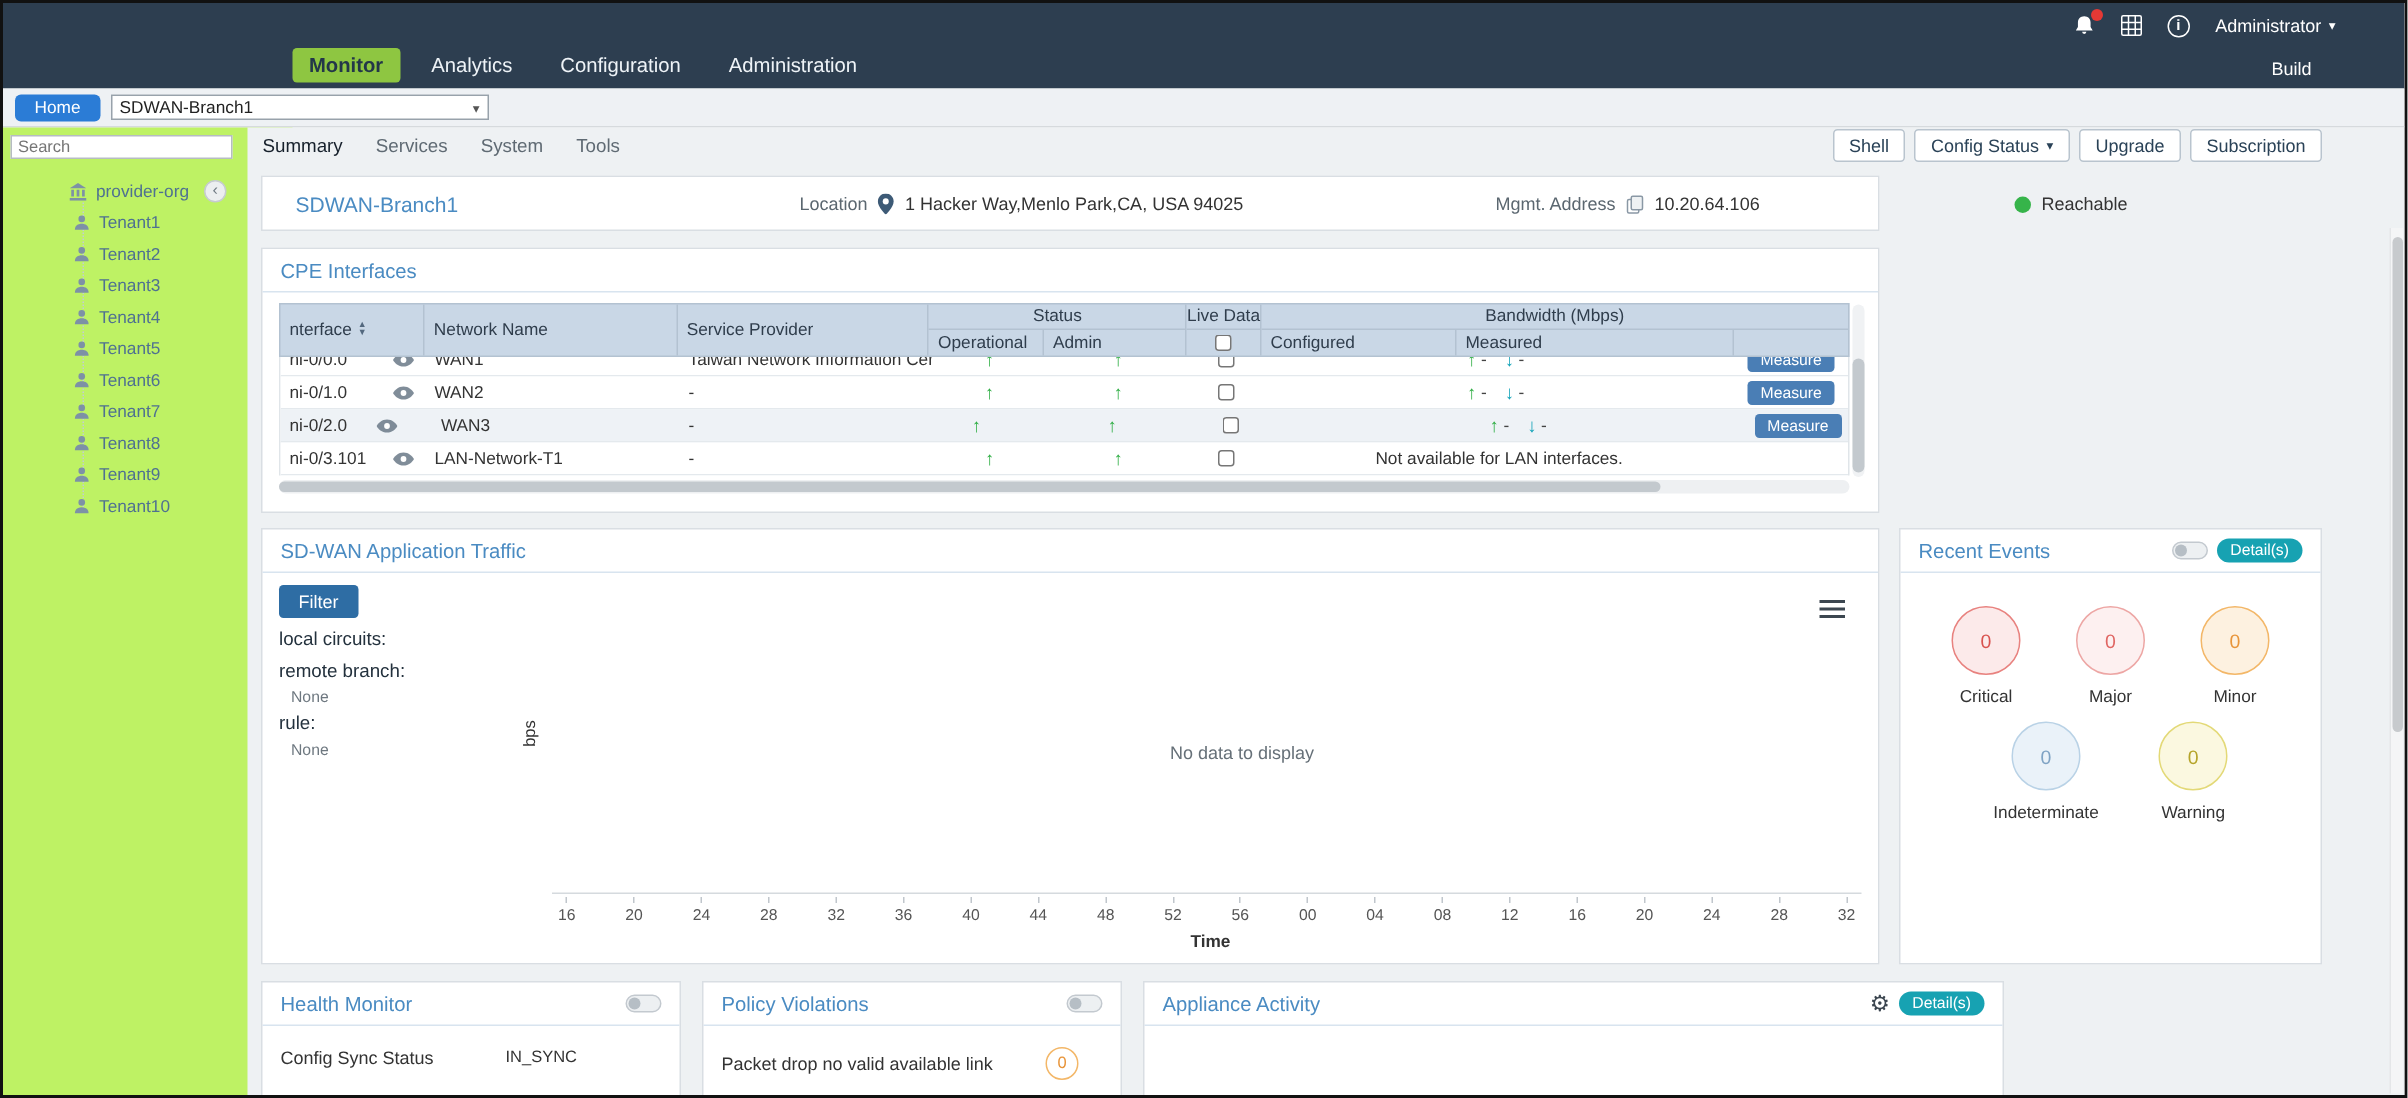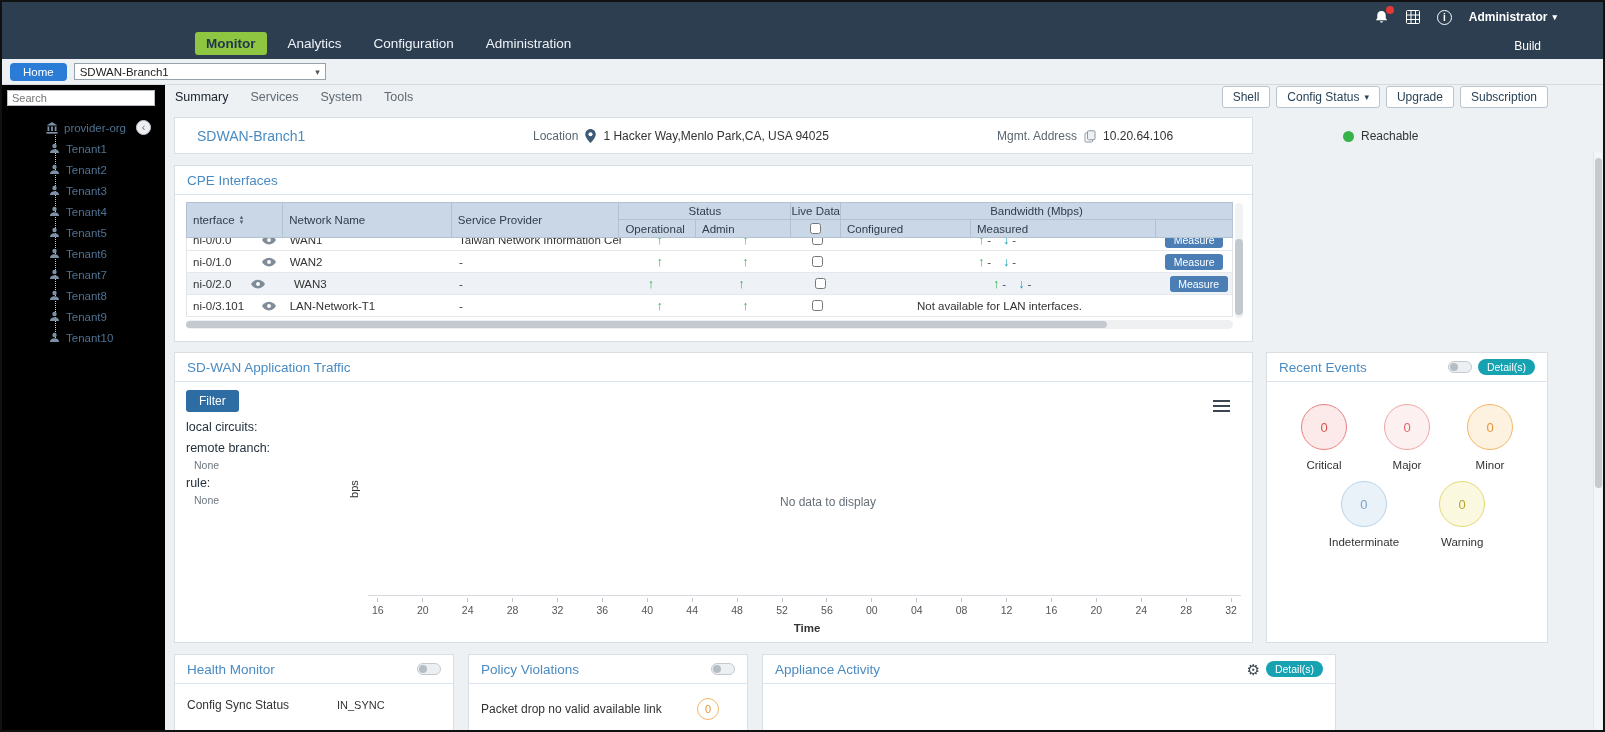--- a/index.html
+++ b/index.html
@@ -7,37 +7,37 @@
   .screen { position: relative; width: 1605px; height: 732px; border: 2px solid #111;
             background: #fff; overflow: hidden; font-family: "Liberation Sans", sans-serif; }
 
   
   .topbar { position: absolute; top: 0; left: 0; right: 0; height: 57px; background: #2d3e50; }
   .tb-right { position: absolute; top: 7px; right: 46px; display: flex; align-items: center; gap: 17px; }
   .ico { position: relative; display: flex; cursor: pointer; }
   .badge { position: absolute; top: -3px; right: -5px; width: 8px; height: 8px; background: #e53935; border-radius: 50%; }
   .info-ico { width: 15px; height: 15px; border: 1.5px solid #fff; border-radius: 50%; color: #fff;
               font-size: 10px; display: flex; align-items: center; justify-content: center; font-weight: bold; }
-  .user { display: flex; align-items: center; gap: 5px; color: #fff; font-size: 12px; font-weight: bold; cursor: pointer; }
+  .user { display: flex; align-items: center; gap: 5px; color: #fff; font-size: 12px; font-weight: normal; cursor: pointer; }
   .user .caret { font-size: 9px; }
   .top-tabs { position: absolute; left: 193px; top: 30px; display: flex; gap: 10px; align-items: center; }
   .ttab { color: #eef3f7; font-size: 13.5px; padding: 4px 11px; cursor: pointer; white-space: nowrap; }
   .ttab.active { background: #8ec641; color: #233749; border-radius: 3px; font-weight: bold; }
   .build { position: absolute; right: 62px; top: 37px; color: #fff; font-size: 12px; cursor: pointer; }
 
   
   .crumb { position: absolute; top: 57px; left: 0; right: 0; height: 26px; background: #eef1f4;
            border-bottom: 1px solid #d6dadd; display: flex; align-items: center; gap: 7px; padding-left: 8px; }
   .home-btn { background: #2b7cd6; color: #fff; font-size: 11.5px; padding: 3px 13px; border-radius: 4px; cursor: pointer; }
   .org-select { width: 252px; height: 17px; background: #fff; border: 1px solid #98a2ab; display: flex;
                 align-items: center; justify-content: space-between; padding: 0 5px; font-size: 11.5px; color: #222; cursor: pointer; }
   .sel-caret { color: #555; font-size: 9px; }
 
   
-  .sidebar { position: absolute; left: 0; top: 83px; width: 193px; bottom: 0; background: #000000; }
+  .sidebar { position: absolute; left: 0; top: 83px; width: 193px; bottom: 0; background: #bef264; }
   .search { margin: 5px 0 0 5px; width: 148px; height: 16px; border: 1px solid #b6bcc2; font-size: 11px;
             padding: 0 4px; color: #333; font-family: inherit; }
   .tree { position: relative; margin-top: 11px; font-size: 11.5px; color: #4f7191; }
   .tree::before { content: ""; position: absolute; left: 53px; top: 18px; height: 205px; border-left: 1px dotted #c2ccd4; }
   .tree-root { display: flex; align-items: center; height: 21px; padding-left: 44px; gap: 6px; position: relative; cursor: pointer; }
   .tree-item { display: flex; align-items: center; height: 21px; padding-left: 47px; gap: 6px; position: relative; cursor: pointer; }
   .collapse { width: 15px; height: 15px; border-radius: 50%; background: #eceef0; border: 1px solid #c6cbd0;
               color: #707a83; display: flex; align-items: center; justify-content: center; font-size: 11px; line-height: 1;
               margin-left: 4px; cursor: pointer; }
 

